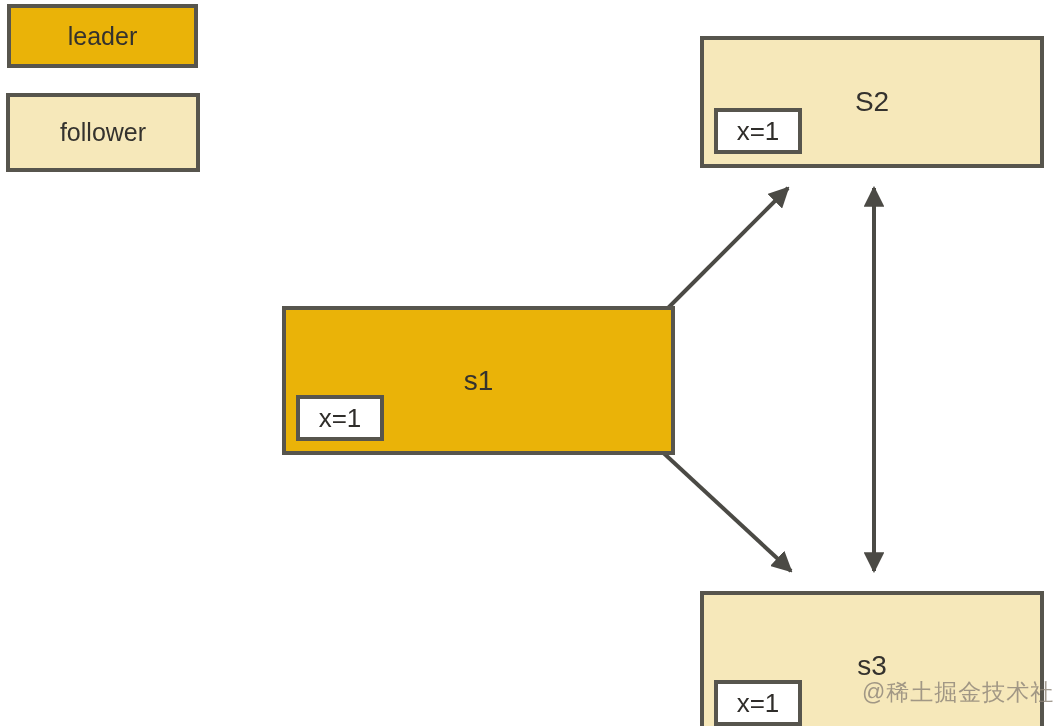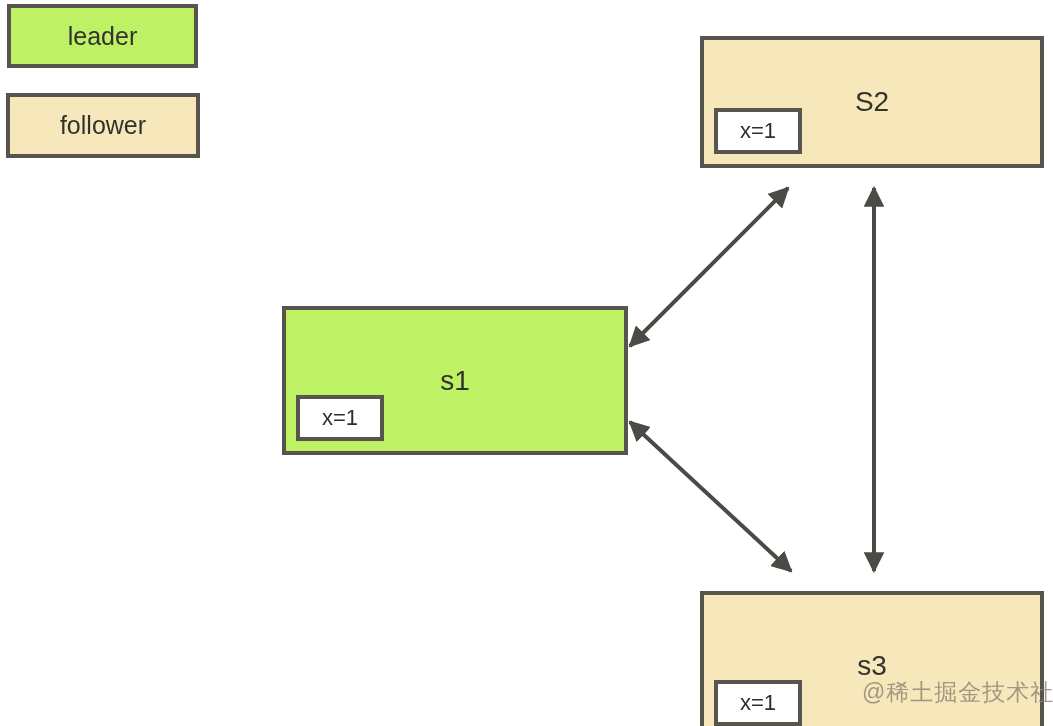--- a/index.html
+++ b/index.html
@@ -17,47 +17,47 @@
   }
   .box {
     position: absolute;
     box-sizing: border-box;
     border: 4px solid #57554d;
     display: flex;
     align-items: center;
     justify-content: center;
     color: #34322e;
   }
-  .fill-leader   { background: #bef264; }
+  .fill-leader   { background: #eab308; }
   .fill-follower { background: #f6e8ba; }
 
   
   .legend-box { font-size: 25px; }
   .legend-leader   { left: 7px;  top: 4px;  width: 191px; height: 64px; }
-  .legend-follower { left: 6px;  top: 93px; width: 194px; height: 65px; }
+  .legend-follower { left: 6px;  top: 93px; width: 194px; height: 79px; }
 
   
   .node { font-size: 28px; }
   .node-s2 { left: 700px; top: 36px;  width: 344px; height: 132px; }
-  .node-s1 { left: 282px; top: 306px; width: 346px; height: 149px; }
+  .node-s1 { left: 282px; top: 306px; width: 393px; height: 149px; }
   .node-s3 { left: 700px; top: 591px; width: 344px; height: 149px; }
 
   .value-box {
     position: absolute;
     left: 10px;
     bottom: 10px;
     width: 88px;
     height: 46px;
     box-sizing: border-box;
     background: #ffffff;
     border: 4px solid #57554d;
     display: flex;
     align-items: center;
     justify-content: center;
-    font-size: 22px;
+    font-size: 26px;
     color: #2f2d2a;
   }
 
   .edges-layer {
     position: absolute;
     left: 0;
     top: 0;
     width: 1053px;
     height: 726px;
     pointer-events: none;

